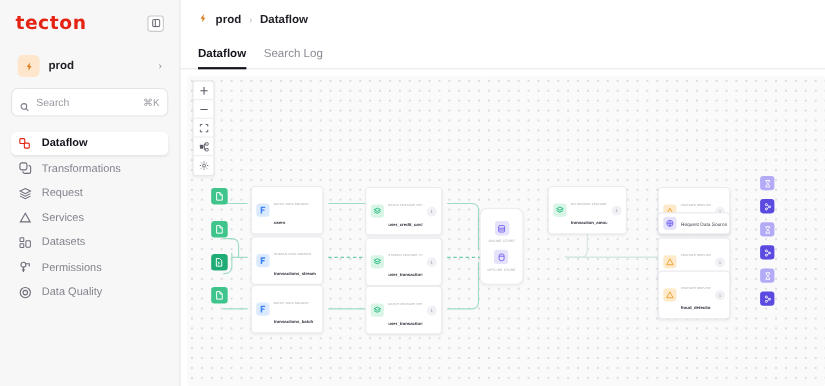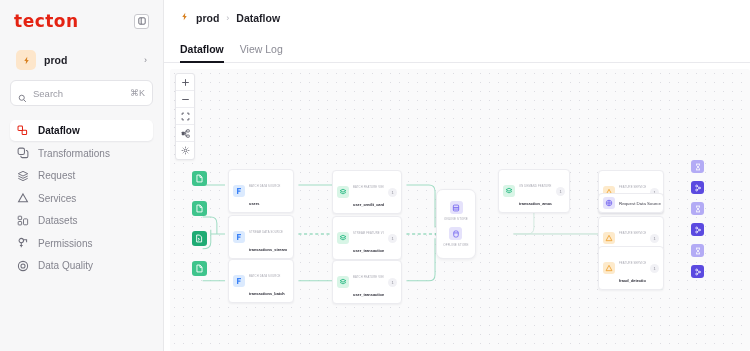--- a/index.html
+++ b/index.html
@@ -290,21 +290,21 @@
             <path d="M7 1 3 6.6h2.3L5 11l4-5.6H6.7z"></path>
           </svg>
       </span>
       <span class="bc-item">prod</span>
       <span class="bc-sep">›</span>
       <span class="bc-current">Dataflow</span>
     </div>
 
     <div class="tabs">
       <div class="tab active">Dataflow</div>
-      <div class="tab">View Log</div>
+      <div class="tab">Search Log</div>
     </div>
 
     <div class="canvas">
 
       <svg class="edges" viewBox="0 0 569 265" preserveAspectRatio="none">
         <g stroke="#9fdcc3" stroke-width="1" fill="none">
           <path d="M32 109 h22"></path>
           <path d="M32 139 h8 q6 0 6 6 v10"></path>
           <path d="M32 169 q8 0 8 -6 v-12"></path>
           <path d="M40 155 h14"></path>

